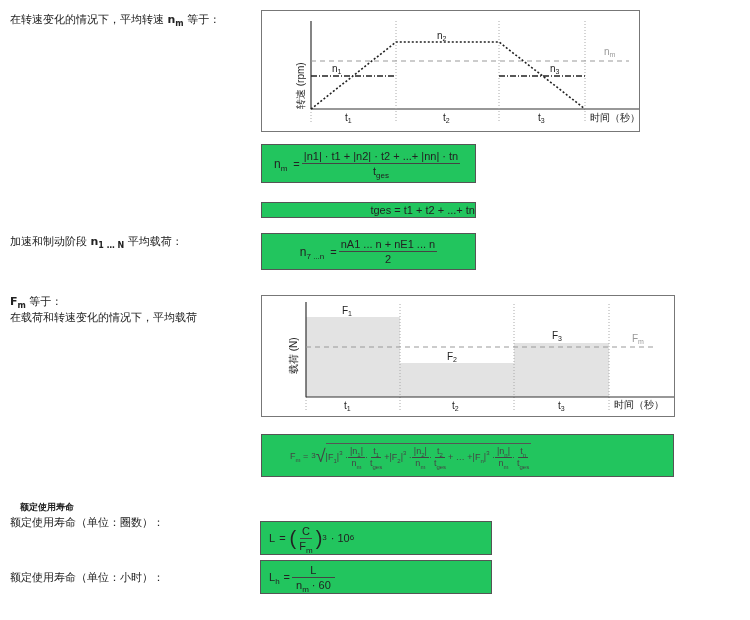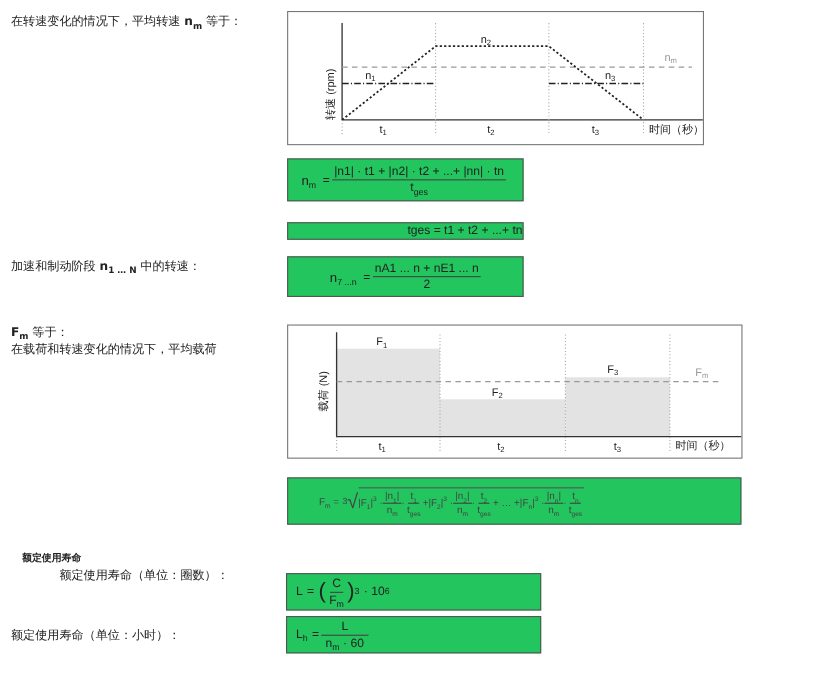--- a/index.html
+++ b/index.html
@@ -67,21 +67,21 @@
     <span class="num">|n1| · t1 + |n2| · t2 + ...+ |nn| · tn</span>
     <span class="den"><span>t</span><sub>ges</sub></span>
   </span>
 </div>
 
 <div class="box f" style="left:261px; top:202px; width:213px; height:14px; text-align:right; line-height:14px;">
   <span>tges = t1 + t2 + ...+ tn</span>
 </div>
 
 <div class="abs label" style="left:10px; top:234px;">
-  <span>加速和制动阶段 </span><b><span>n</span><sub>1 … N</sub></b><span> 中的转速：</span>
+  <span>加速和制动阶段 </span><b><span>n</span><sub>1 … N</sub></b><span> 平均载荷：</span>
 </div>
 
 <div class="box f" style="left:261px; top:233px; width:213px; height:35px; display:flex; align-items:center; justify-content:center;">
   <span style="font-size:12px;"><span>n</span><sub>7 ...n</sub></span>
   <span style="margin:0 2px 0 6px;">=</span>
   <span class="frac">
     <span class="num">nA1 ... n + nE1 ... n</span>
     <span class="den">2</span>
   </span>
 </div>
@@ -156,21 +156,21 @@
         <span> · </span>
       <span class="frac">
           <span class="num">t<sub>n</sub></span>
           <span class="den">t<sub>ges</sub></span>
         </span>
     </span>
   </div>
 </div>
 
 <div class="abs heading" style="left:20px; top:501px;">额定使用寿命</div>
-<div class="abs label" style="left:10px; top:515px;margin-left:44px;">额定使用寿命（单位：圈数）：</div>
+<div class="abs label" style="left:10px; top:515px;">额定使用寿命（单位：圈数）：</div>
 <div class="abs label" style="left:10px; top:570px;">额定使用寿命（单位：小时）：</div>
 
 <div class="box f" style="left:260px; top:521px; width:230px; height:32px; display:flex; align-items:center;">
   <span style="margin-left:8px;">L</span>
   <span style="margin:0 4px;">=</span>
   <span style="font-size:20px; line-height:20px;">(</span>
   <span class="frac" style="margin:0 1px;">
     <span class="num">C</span>
     <span class="den"><span>F</span><sub>m</sub></span>
   </span>

